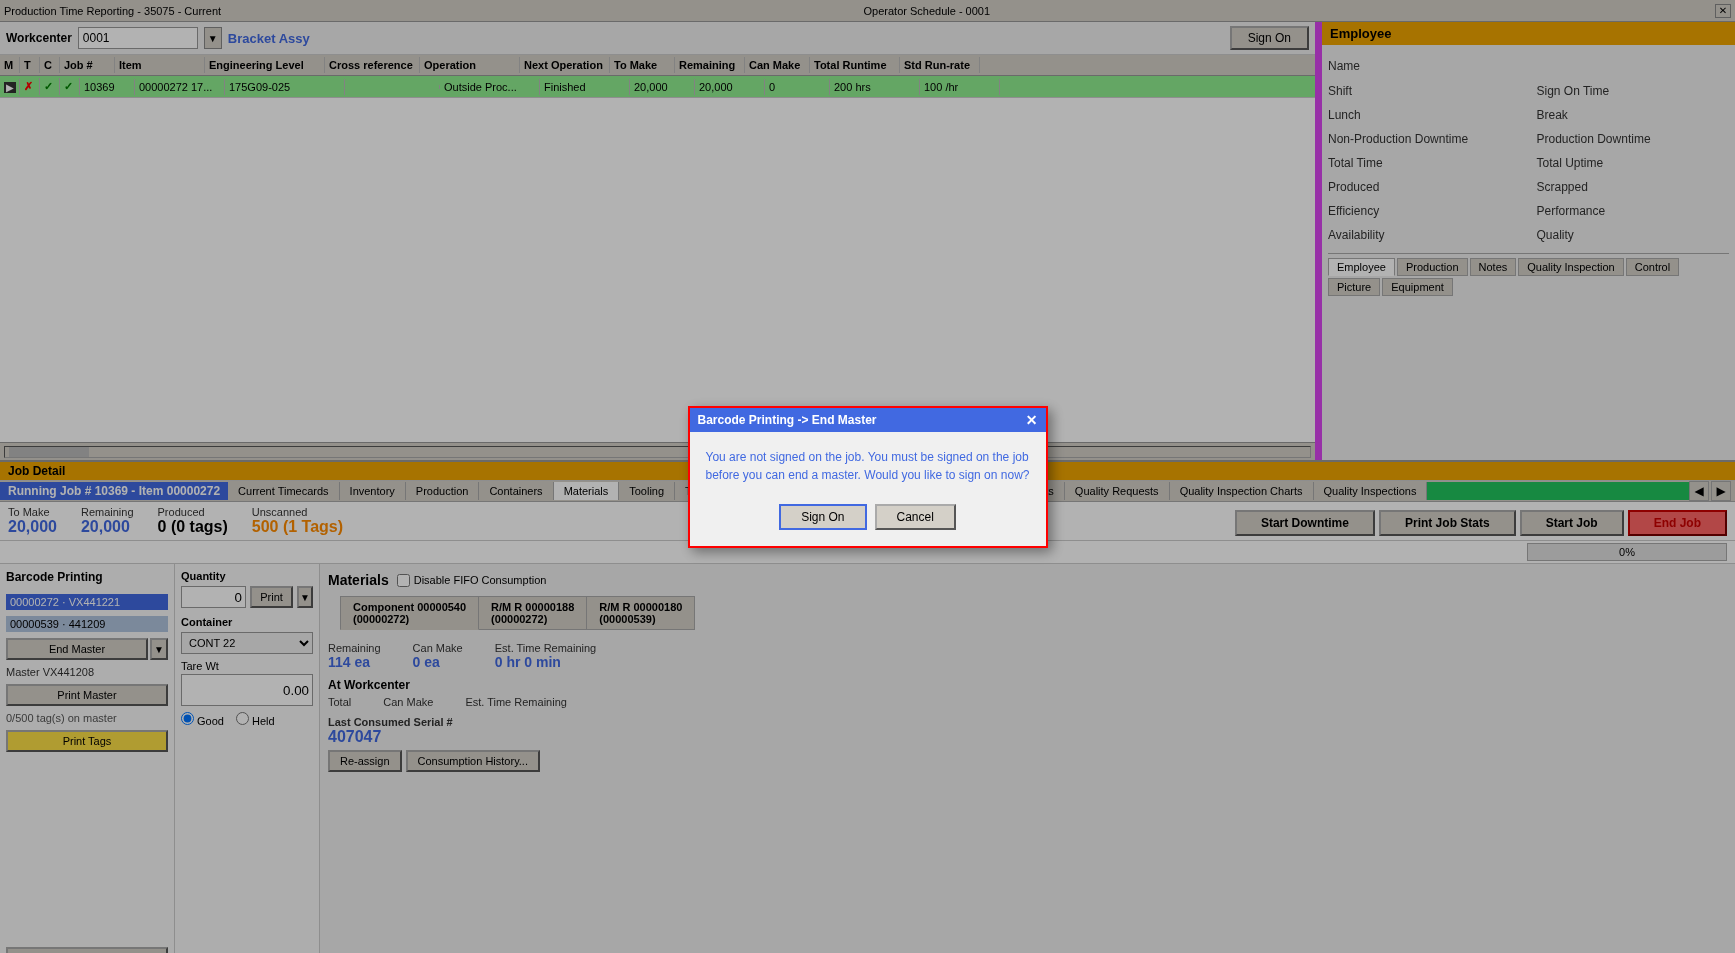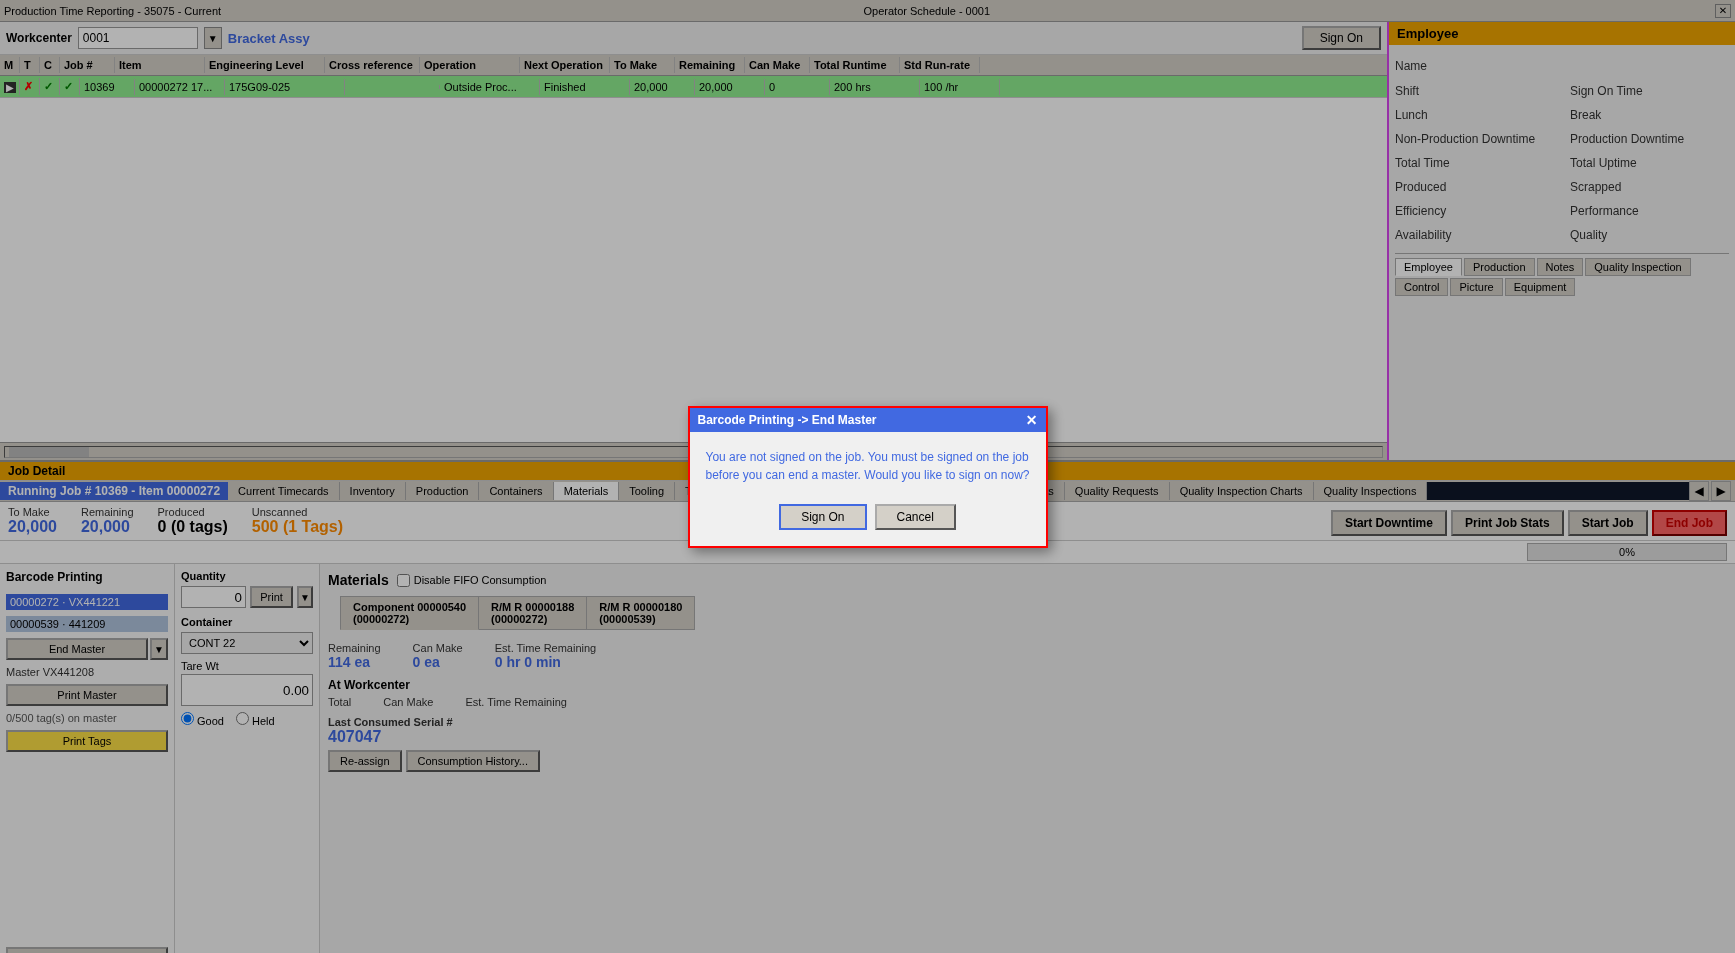--- a/index.html
+++ b/index.html
@@ -23,21 +23,21 @@
       display: flex; align-items: center; justify-content: center;
       font-size: 10px;
     }
 
     
     .main-container { display: flex; flex-direction: column; height: 953px; background: #f0f0f0; }
 
     
     .top-section { display: flex; height: 440px; border-bottom: 2px solid #999; }
     .left-panel { flex: 1; display: flex; flex-direction: column; overflow: hidden; }
-    .right-panel { width: 348px; background: #f0f0f0; border-left: 2px solid #d946ef; }
+    .right-panel { width: 420px; background: #f0f0f0; border-left: 7px solid #d946ef; }
 
     
     .workcenter-bar {
       display: flex; align-items: center; padding: 4px 6px;
       background: #f0f0f0; border-bottom: 1px solid #ccc; gap: 6px;
     }
     .workcenter-label { font-weight: bold; font-size: 12px; }
     .workcenter-input {
       width: 120px; height: 22px; border: 1px solid #999;
       padding: 1px 4px; font-size: 12px;
@@ -112,21 +112,21 @@
     }
 
     
     .running-job-bar {
       background: #4169e1; color: white; padding: 2px 8px;
       font-size: 12px; font-weight: bold; display: flex; align-items: center;
     }
 
     
     .tabs-bar {
-      display: flex; background: #0f172a; border-bottom: 1px solid #aaa;
+      display: flex; background: #22c55e; border-bottom: 1px solid #aaa;
       overflow-x: auto; white-space: nowrap;
     }
     .tab {
       padding: 3px 10px; border-right: 1px solid #aaa; cursor: pointer;
       font-size: 11px; background: #d4d0c8; white-space: nowrap;
     }
     .tab.active { background: #fff; }
 
     
     .stats-bar {
@@ -136,21 +136,21 @@
     .stat-item { display: flex; flex-direction: column; }
     .stat-label { font-size: 11px; color: #333; }
     .stat-value { font-size: 16px; font-weight: bold; color: #4169e1; }
     .stat-value.black { color: #000; }
     .stat-value.orange { color: #ff8c00; }
 
     .action-buttons {
       display: flex; gap: 4px; align-items: center; margin-left: auto;
     }
     .btn-action {
-      padding: 4px 12px; border: 2px outset #aaa; background: #d4d0c8;
+      padding: 4px 24px; border: 2px outset #aaa; background: #d4d0c8;
       cursor: pointer; font-size: 12px; font-weight: bold;
     }
     .btn-end-job { background: #ff6666; color: #cc0000; border: 2px outset #cc0000; }
     .progress-bar-container {
       height: 18px; background: #e0e0e0; border: 1px solid #aaa;
       width: 200px; position: relative; display: flex; align-items: center; justify-content: center;
     }
     .progress-bar-fill { position: absolute; left: 0; top: 0; height: 100%; background: #aad4f5; }
     .progress-label { position: relative; z-index: 1; font-size: 11px; }
 

